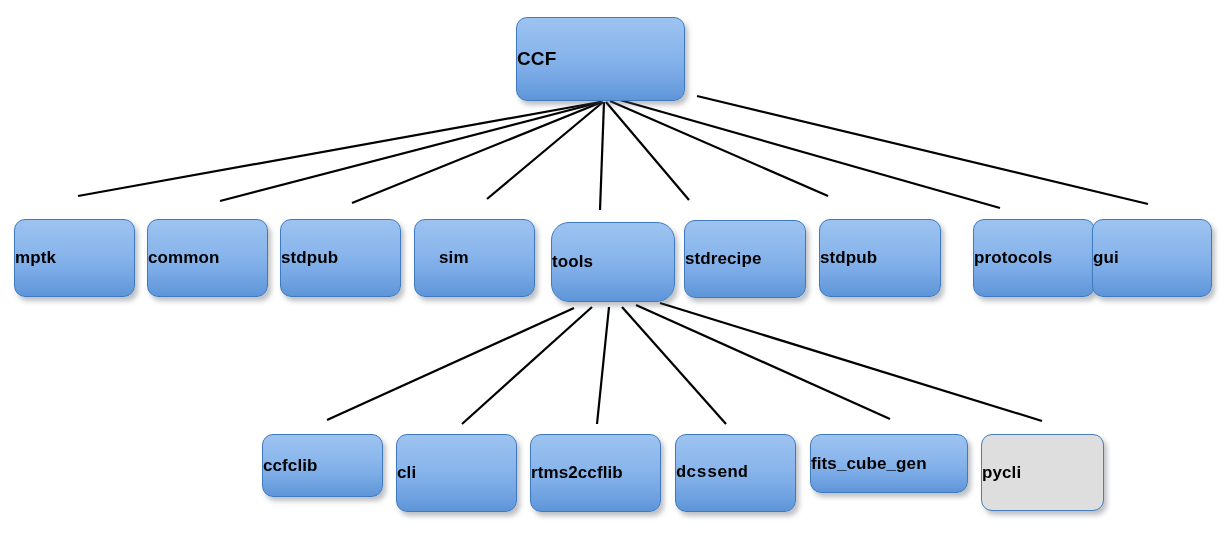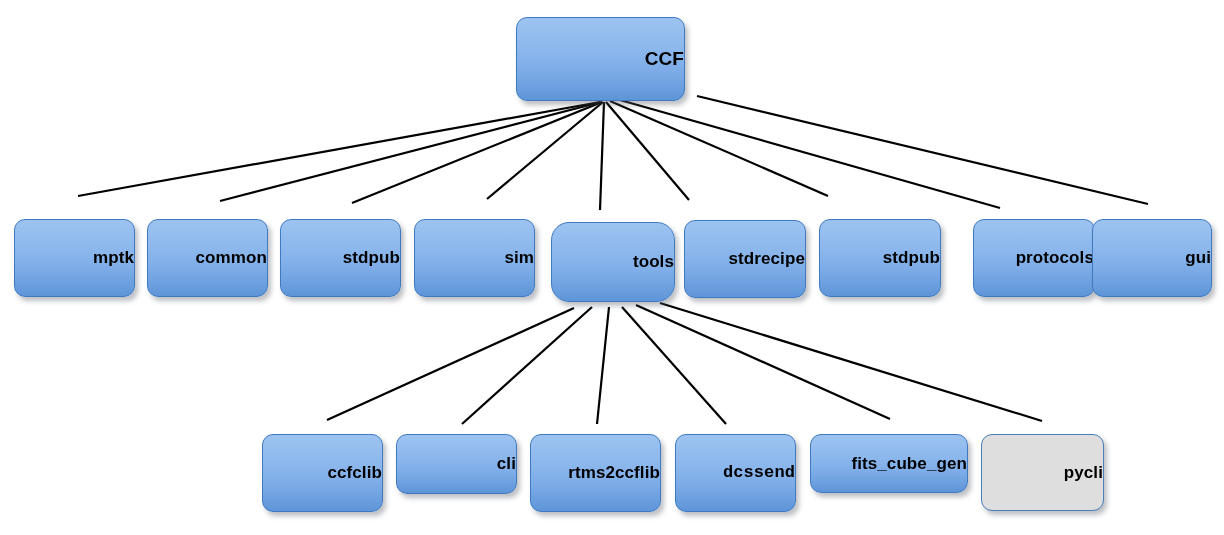--- a/index.html
+++ b/index.html
@@ -23,21 +23,21 @@
     top: 0;
     width: 1224px;
     height: 535px;
   }
   .node {
     position: absolute;
     box-sizing: border-box;
     border-radius: 11px;
     display: flex;
     align-items: center;
-    justify-content: flex-end;
+    justify-content: flex-start;
     text-align: center;
     font-weight: bold;
     color: #000000;
     letter-spacing: 0.1px;
     z-index: 5;
   }
   .node.blue {
     background: linear-gradient(to bottom, #9dc3f0 0%, #8ab6ec 42%, #7aaae6 68%, #5e95d8 100%);
     border: 1px solid #3f7ac0;
     box-shadow: 3px 4px 5px rgba(90, 95, 105, 0.40);
@@ -79,42 +79,42 @@
       </div>
       <div class="node blue" style="left: 14px; top: 219px; width: 121px; height: 78px; font-size: 17px;">
         <span class="node-label">mptk</span>
       </div>
       <div class="node blue" style="left: 147px; top: 219px; width: 121px; height: 78px; font-size: 17px;">
         <span class="node-label">common</span>
       </div>
       <div class="node blue" style="left: 280px; top: 219px; width: 121px; height: 78px; font-size: 17px;">
         <span class="node-label">stdpub</span>
       </div>
-      <div class="node blue" style="left: 414px; top: 219px; width: 121px; height: 78px; font-size: 17px;">
+      <div class="node blue" style="left: 414px; top: 219px; width: 121px; height: 78px; font-size: 17px; padding-left: 24px;">
         <span class="node-label">sim</span>
       </div>
       <div class="node blue" style="left: 551px; top: 222px; width: 124px; height: 80px; font-size: 17px; border-radius: 18px;">
         <span class="node-label">tools</span>
       </div>
       <div class="node blue" style="left: 684px; top: 220px; width: 122px; height: 78px; font-size: 17px;">
         <span class="node-label">stdrecipe</span>
       </div>
       <div class="node blue" style="left: 819px; top: 219px; width: 122px; height: 78px; font-size: 17px;">
         <span class="node-label">stdpub</span>
       </div>
       <div class="node blue" style="left: 953px; top: 219px; width: 122px; height: 78px; font-size: 17px; margin-left: 20px;">
         <span class="node-label">protocols</span>
       </div>
       <div class="node blue" style="left: 1092px; top: 219px; width: 120px; height: 78px; font-size: 17px;">
         <span class="node-label">gui</span>
       </div>
-      <div class="node blue" style="left: 262px; top: 434px; width: 121px; height: 78px; font-size: 17px;">
+      <div class="node blue" style="left: 262px; top: 434px; width: 121px; height: 63px; font-size: 17px;">
         <span class="node-label">ccfclib</span>
       </div>
-      <div class="node blue" style="left: 396px; top: 434px; width: 121px; height: 60px; font-size: 17px;">
+      <div class="node blue" style="left: 396px; top: 434px; width: 121px; height: 78px; font-size: 17px;">
         <span class="node-label">cli</span>
       </div>
       <div class="node blue" style="left: 530px; top: 434px; width: 131px; height: 78px; font-size: 17px;">
         <span class="node-label">rtms2ccflib</span>
       </div>
       <div class="node blue" style="left: 675px; top: 434px; width: 121px; height: 78px; font-size: 17px; font-family: Liberation Mono, monospace;">
         <span class="node-label">dcssend</span>
       </div>
       <div class="node blue" style="left: 810px; top: 434px; width: 158px; height: 59px; font-size: 17px;">
         <span class="node-label">fits_cube_gen</span>

